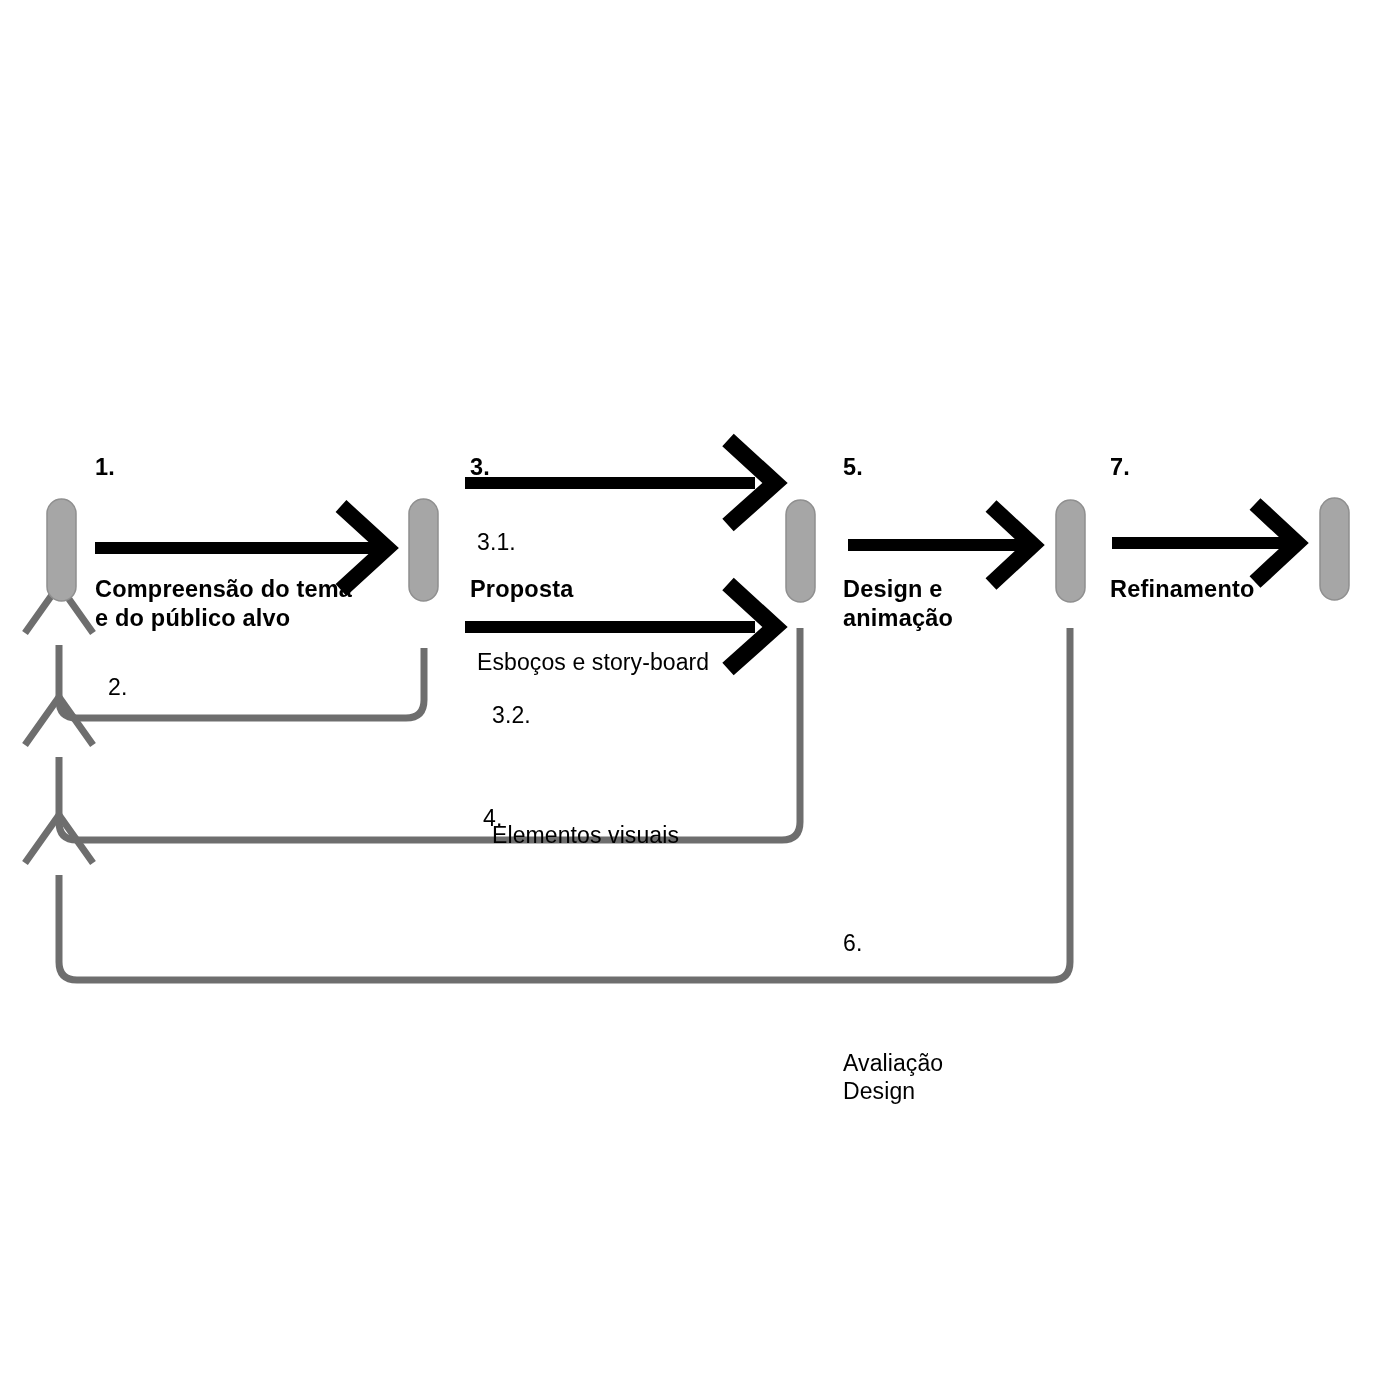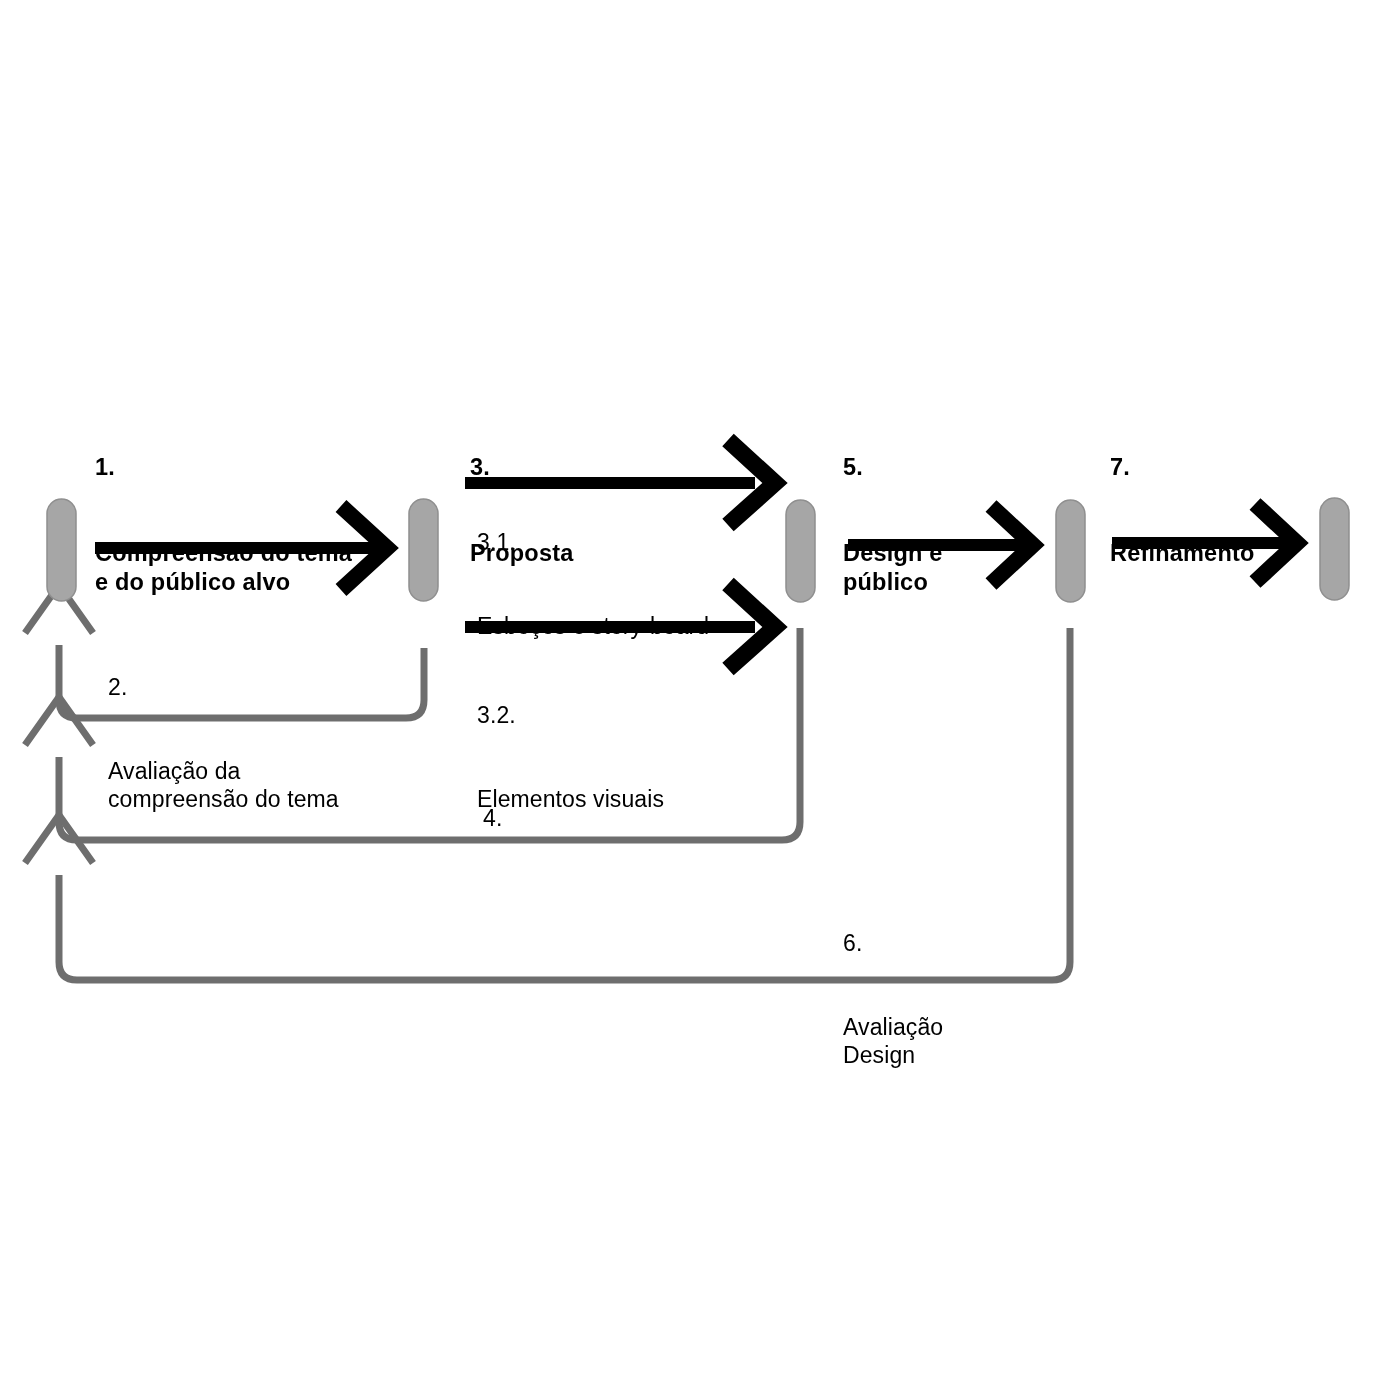--- a/index.html
+++ b/index.html
@@ -41,20 +41,21 @@
   .lbl-reg {
     font-weight: normal;
     font-size: 23px;
     letter-spacing: 0.1px;
   }
   .lbl-num {
     display: block;
   }
   .lbl-text {
     display: block;
+    margin-top: 36px;
   }
 </style>
 </head>
 <body>
 
 <div id="diagram-root">
 
   <svg id="flow-svg" viewBox="0 0 1400 1400" xmlns="http://www.w3.org/2000/svg">
 
     <g>
@@ -114,40 +115,38 @@
   <div class="lbl lbl-bold" style="left:470px; top:396px;">
     <span class="lbl-num">3.</span>
     <span class="lbl-text">Proposta</span>
   </div>
 
   <div class="lbl lbl-reg" style="left:477px; top:472px;">
     <span class="lbl-num">3.1.</span>
     <span class="lbl-text">Esboços e story-board</span>
   </div>
 
-  <div class="lbl lbl-reg" style="left:477px; top:645px;">
+  <div class="lbl lbl-reg" style="left:492px; top:645px;">
     <span class="lbl-num">3.2.</span>
     <span class="lbl-text">Elementos visuais</span>
   </div>
 
   <div class="lbl lbl-bold" style="left:843px; top:396px;">
     <span class="lbl-num">5.</span>
     <span class="lbl-text">Design e
-público</span>
+animação</span>
   </div>
 
   <div class="lbl lbl-bold" style="left:1110px; top:396px;">
     <span class="lbl-num">7.</span>
     <span class="lbl-text">Refinamento</span>
   </div>
 
   <div class="lbl lbl-reg" style="left:108px; top:617px;">
     <span class="lbl-num">2.</span>
-    <span class="lbl-text">Avaliação da
-compreensão do tema</span>
   </div>
 
   <div class="lbl lbl-reg" style="left:483px; top:748px;">
     <span class="lbl-num">4.</span>
   </div>
 
   <div class="lbl lbl-reg" style="left:843px; top:873px;">
     <span class="lbl-num">6.</span>
     <span class="lbl-text">Avaliação
 Design</span>

